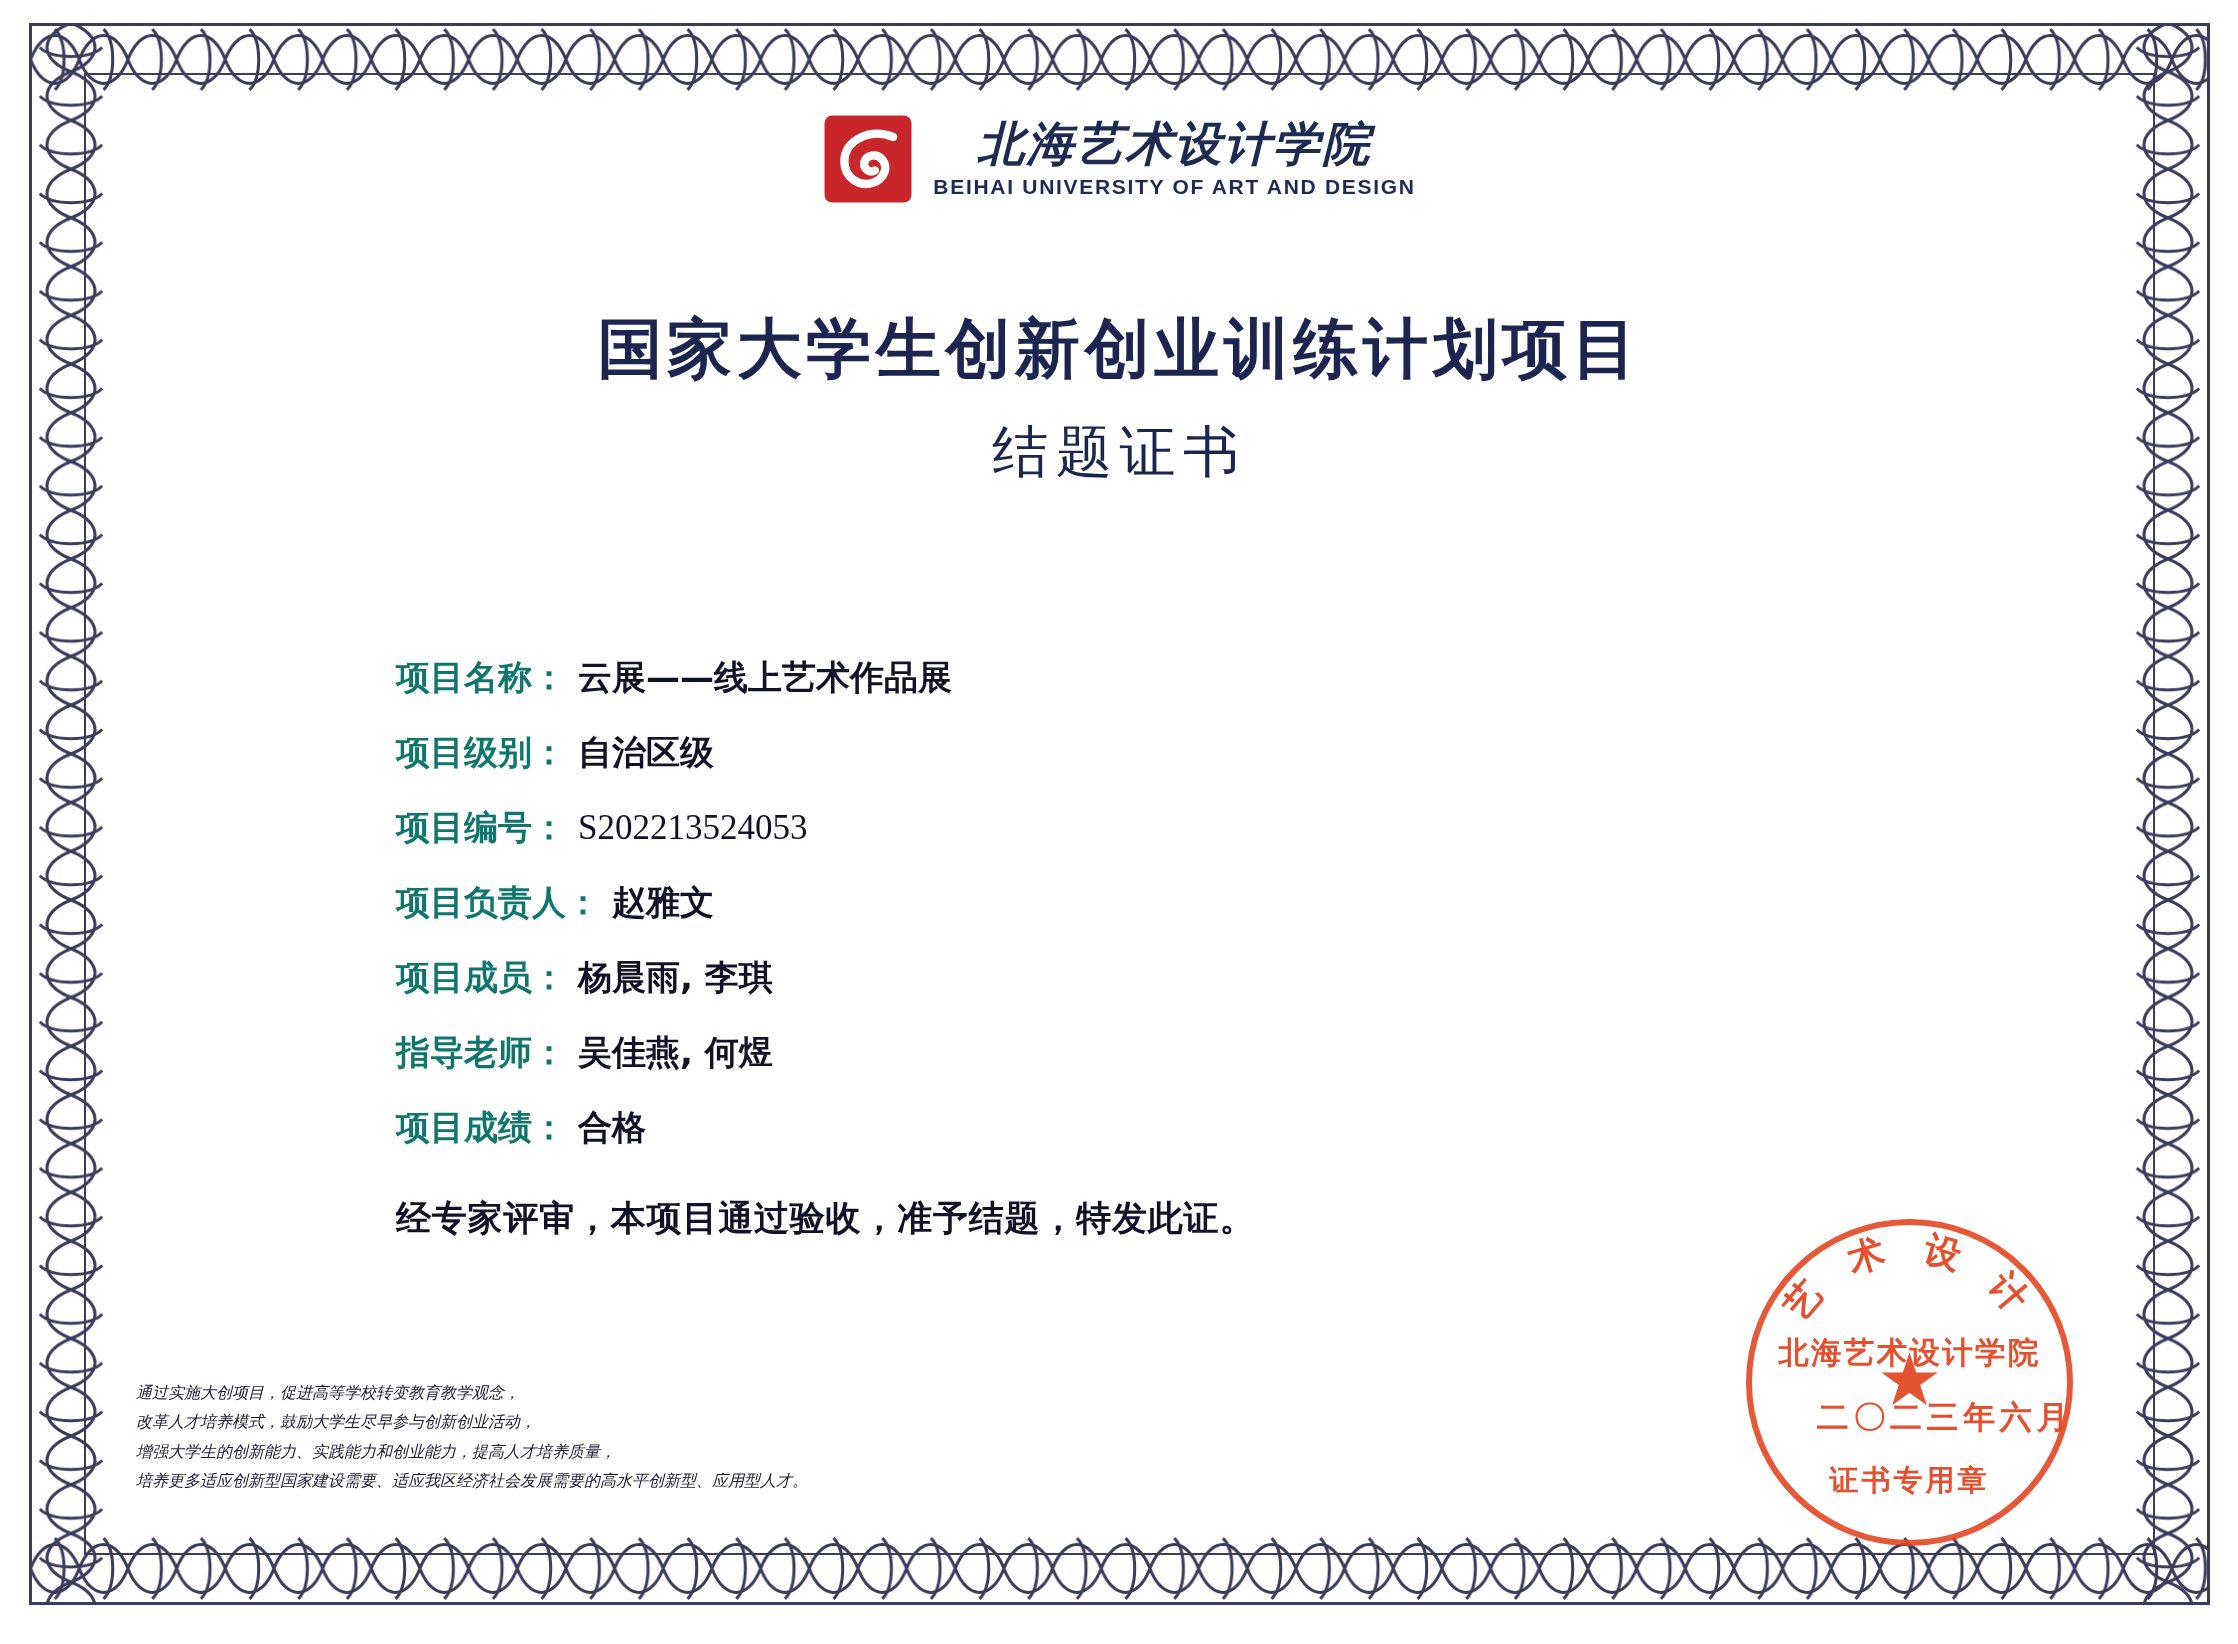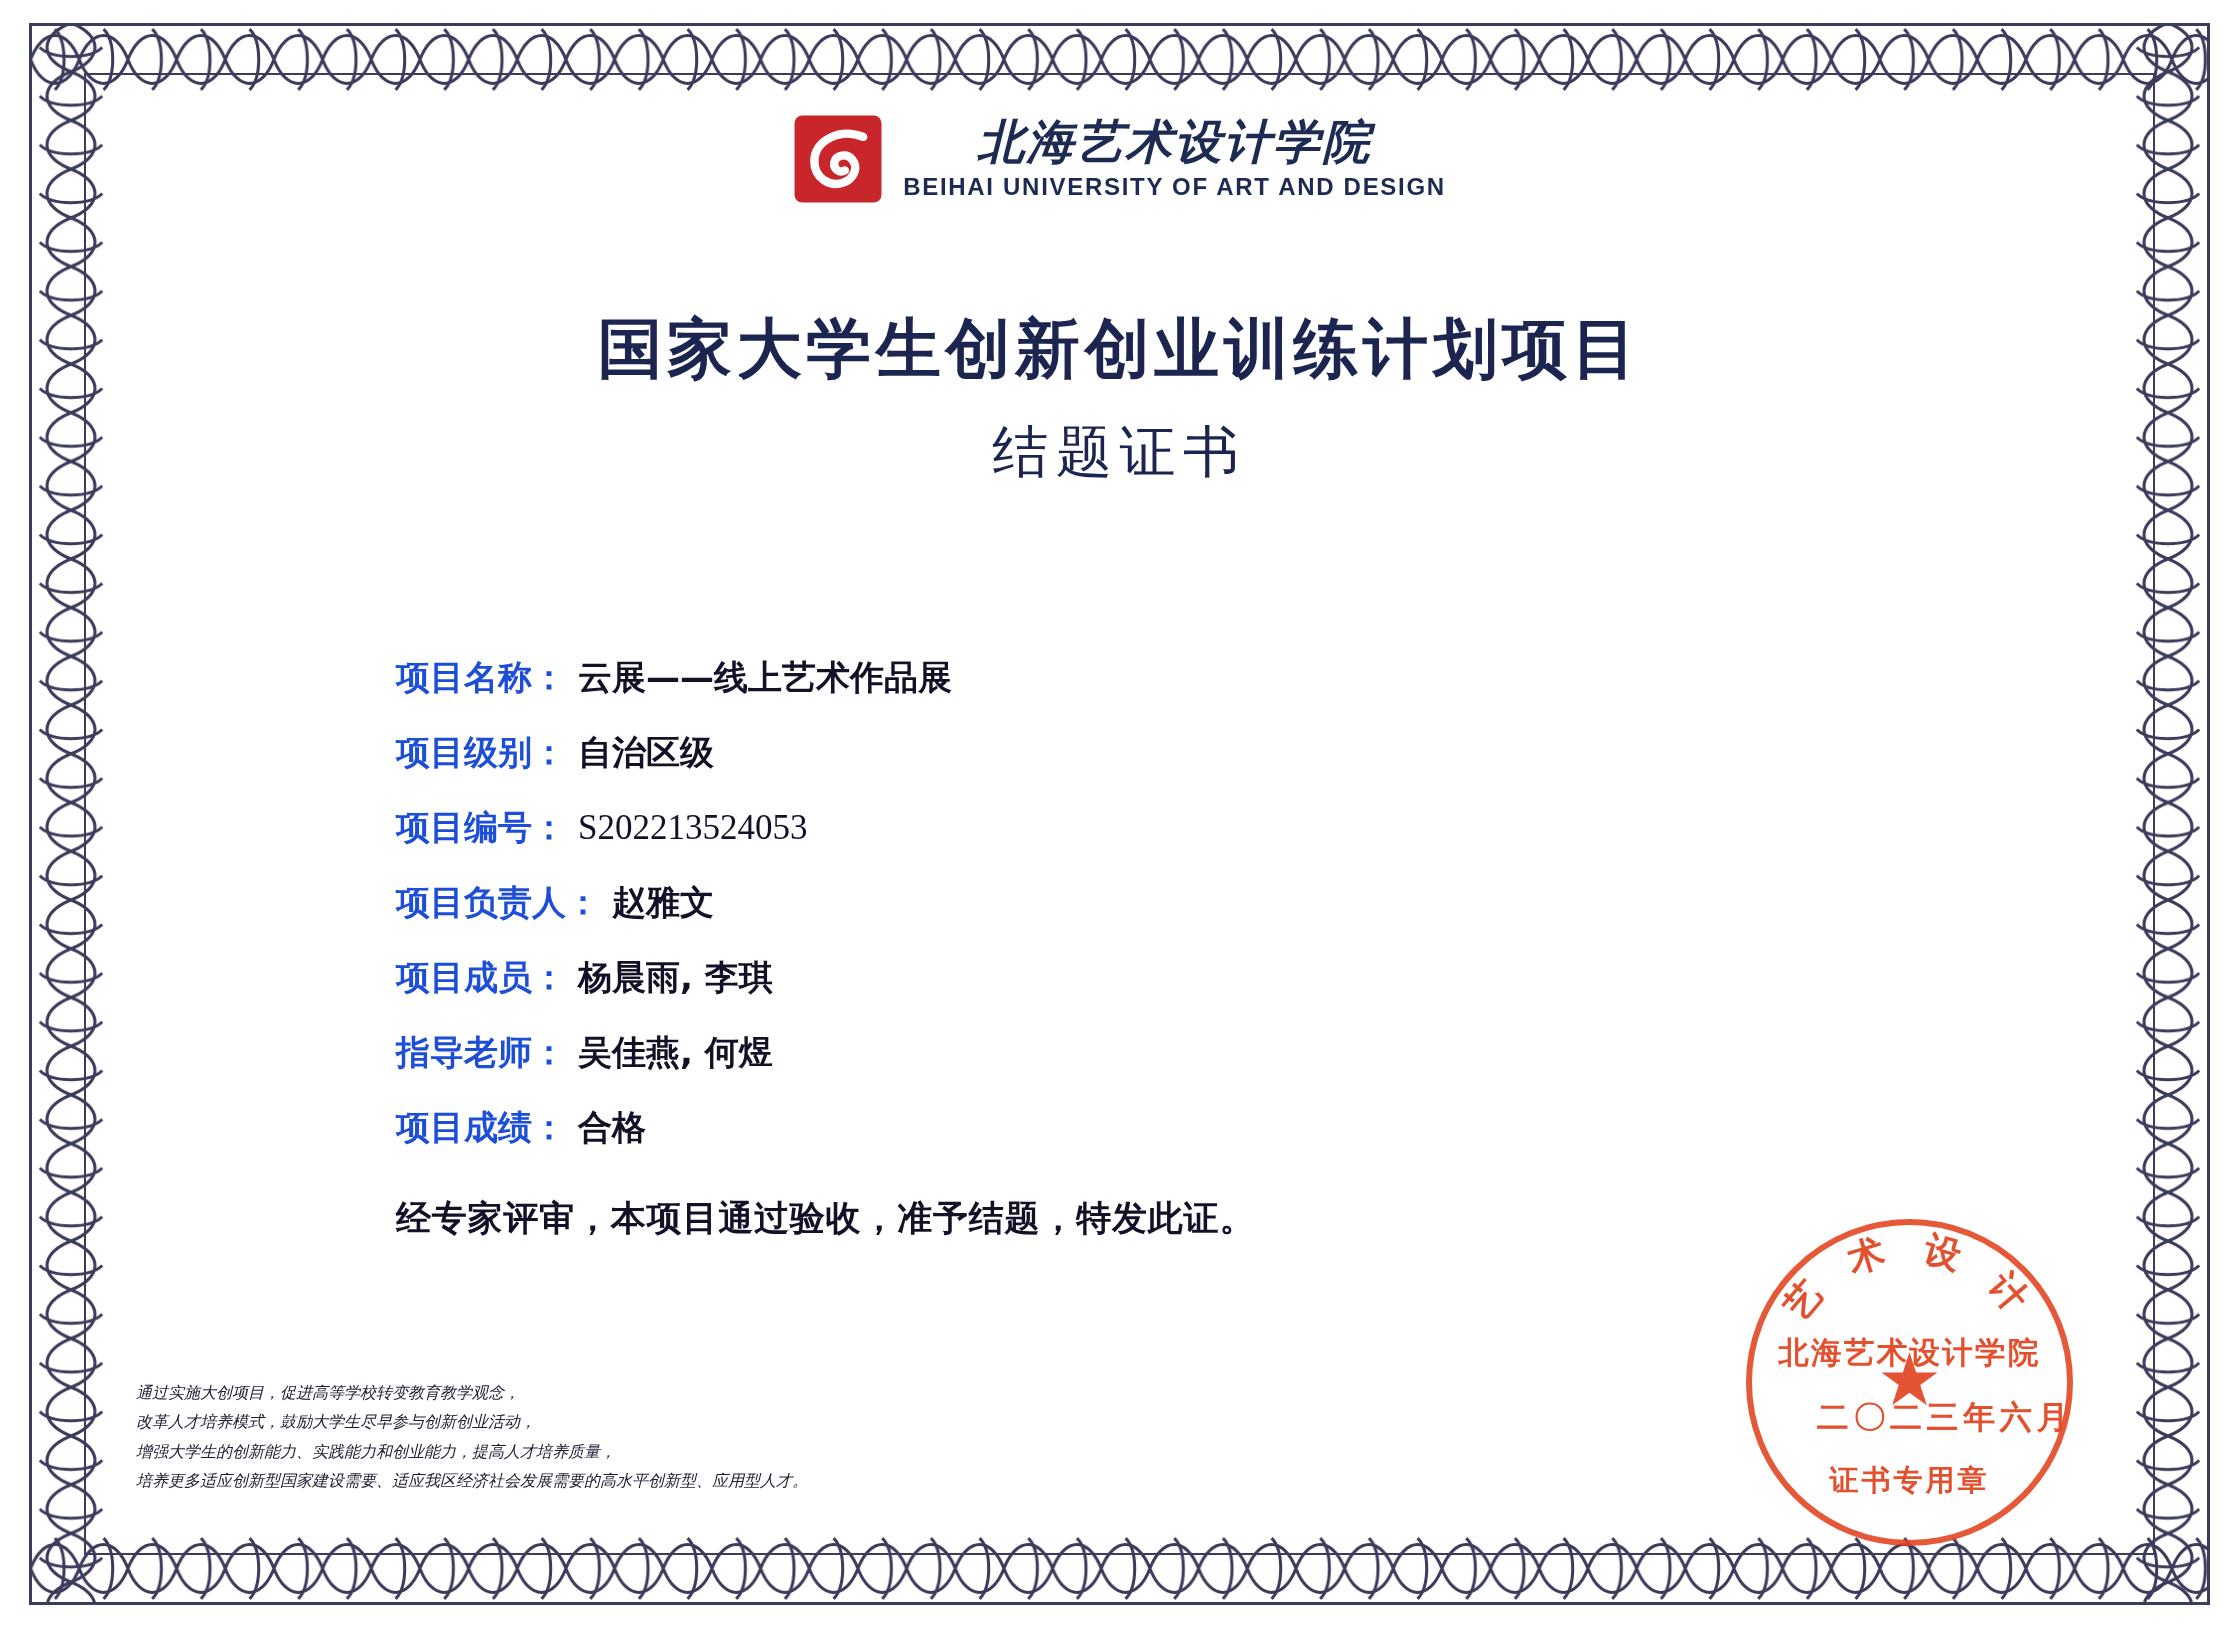--- a/index.html
+++ b/index.html
@@ -78,21 +78,21 @@
     font-family: "DejaVu Serif", serif;
     font-size: 47px;
     font-weight: bold;
     color: #1d2b52;
     letter-spacing: 2.3px;
     font-style: italic;
     line-height: 1.05;
   }
   .logo-en {
     font-family: "Liberation Sans", sans-serif;
-    font-size: 24px;
+    font-size: 21px;
     font-weight: bold;
     color: #1d2b52;
     letter-spacing: 1.7px;
     margin-top: 7.6px;
   }
 
   
   .title-main {
     position: absolute;
     top: 305px;
@@ -128,21 +128,21 @@
   .field-row {
     display: flex;
     align-items: baseline;
     margin-bottom: 29px;
     font-size: 34px;
     color: #14142b;
   }
   .field-label {
     font-family: Liberation Serif, serif;
     font-weight: bold;
-    color: #1d4ed8;
+    color: #0f766e;
     white-space: nowrap;
   }
   .field-value {
     font-family: "DejaVu Sans", sans-serif;
     font-weight: bold;
     color: #111127;
     margin-left: 12px;
     white-space: nowrap;
   }
   .field-value.serif-num {

